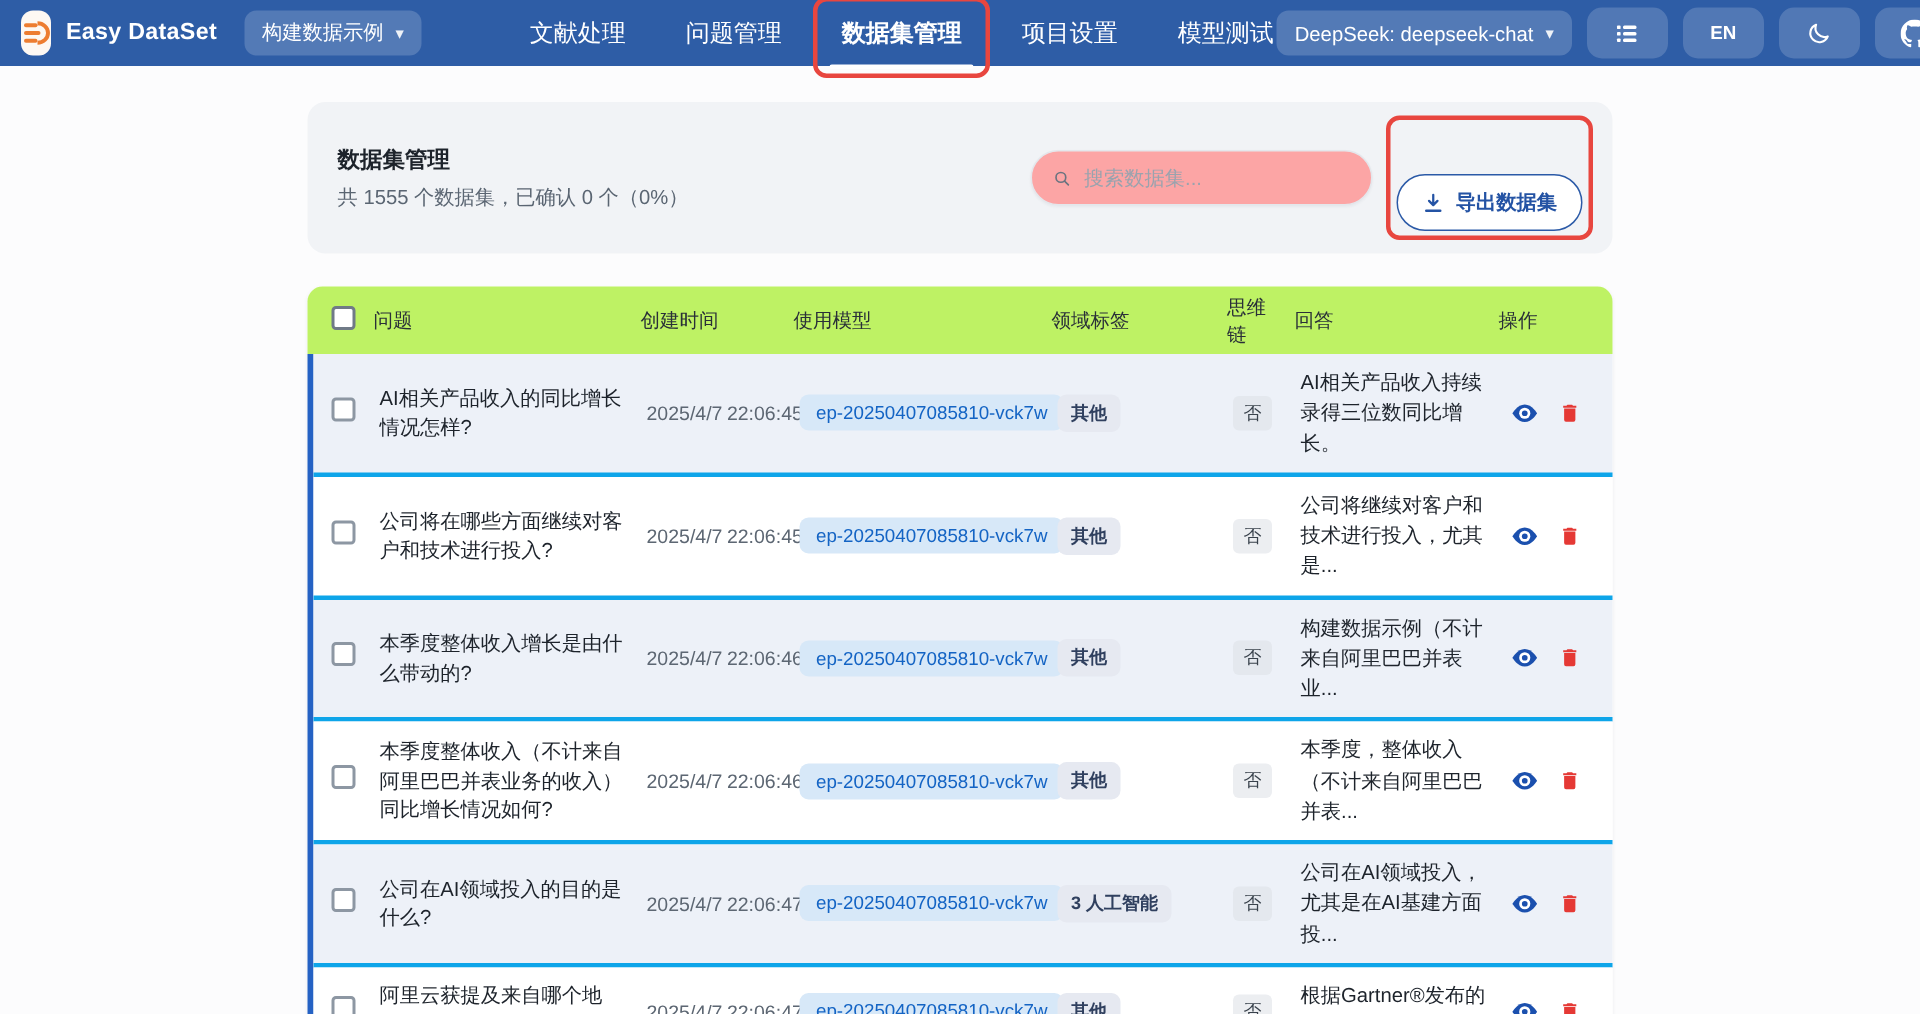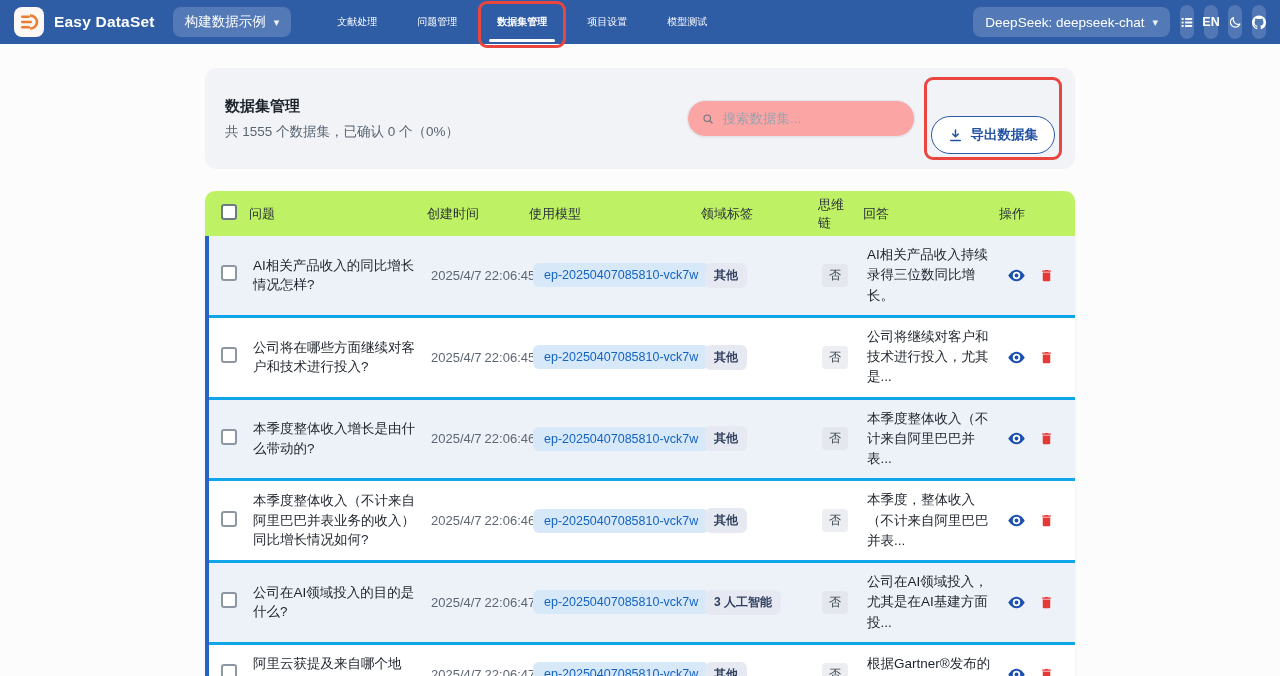--- a/index.html
+++ b/index.html
@@ -9,27 +9,27 @@
   
   .navbar { height:44px; background:#2e5da6; display:flex; align-items:center;
     padding:0 14px; color:#fff; position:relative; }
   .logo-box { width:30px; height:30px; background:#fdf8f3; border-radius:8px;
     display:flex; align-items:center; justify-content:center; margin-right:10px; }
   .brand { font-size:15.5px; font-weight:bold; letter-spacing:.2px; margin-right:18px; white-space:nowrap; }
   .nav-pill { background:rgba(255,255,255,.18); border-radius:8px; height:30px;
     display:flex; align-items:center; gap:8px; padding:0 12px; font-size:13.5px;
     color:#fff; cursor:pointer; white-space:nowrap;text-align:center; }
   .caret { font-size:11px; opacity:.9; }
-  .nav-menu { display:flex; align-items:center; gap:36px; margin-left:44px; font-size:10px; }
+  .nav-menu { display:flex; align-items:center; gap:36px; margin-left:70px; font-size:16px; }
   .nav-item { position:relative; cursor:pointer; white-space:nowrap; padding:4px 2px; }
   .nav-item.active { font-weight:bold; }
   .nav-underline { position:absolute; left:-6px; right:-6px; bottom:-9px; height:3px;
     background:#fff; border-radius:2px; }
   .nav-right { margin-left:auto; display:flex; align-items:center; gap:10px; }
-  .icon-pill { width:14px; height:34px; border-radius:10px; background:rgba(255,255,255,.17);
+  .icon-pill { width:54px; height:34px; border-radius:10px; background:rgba(255,255,255,.17);
     display:flex; align-items:center; justify-content:center; cursor:pointer;
     font-size:12.5px; font-weight:bold; color:#fff; }
   .annot { position:absolute; border:3px solid #e8463f; border-radius:9px; pointer-events:none; }
   .annot-nav { left:-17px; right:-17px; top:-10px; bottom:-15px; }
   .annot-export { left:-7px; right:-7px; top:-6px; bottom:-6px; }
 
   
   .container { width:870px; margin:24px auto 0; }
 
   
@@ -236,21 +236,21 @@
   <div class="trow grid-cols tint">
     <div class="cell cell-check"><span class="checkbox"></span></div>
     <div class="cell cell-q">本季度整体收入增长是由什么带动的?</div>
     <div class="cell cell-date">
       <span>2025/4/7</span>
       <span>22:06:46</span>
     </div>
     <div class="cell"><span class="model-badge">ep-20250407085810-vck7w</span></div>
     <div class="cell"><span class="tag-badge">其他</span></div>
     <div class="cell"><span class="cot-badge">否</span></div>
-    <div class="cell cell-ans">本季度整体收入（不计来自阿里巴巴并表...</div>
+    <div class="cell cell-ans">构建数据示例（不计来自阿里巴巴并表业...</div>
     <div class="cell cell-actions">
       <span class="icon-btn">
         <svg width="19" height="19" viewBox="0 0 24 24">
           <path fill="#1b50ae" d="M12 4.6C5.8 4.6 1.6 12 1.6 12S5.8 19.4 12 19.4 22.4 12 22.4 12 18.2 4.6 12 4.6z"></path>
           <circle cx="12" cy="12" r="4.7" fill="#fff"></circle>
           <circle cx="12" cy="12" r="2.4" fill="#1b50ae"></circle>
         </svg>
       </span>
       <span class="icon-btn">
         <svg width="15" height="17" viewBox="0 0 24 24">

